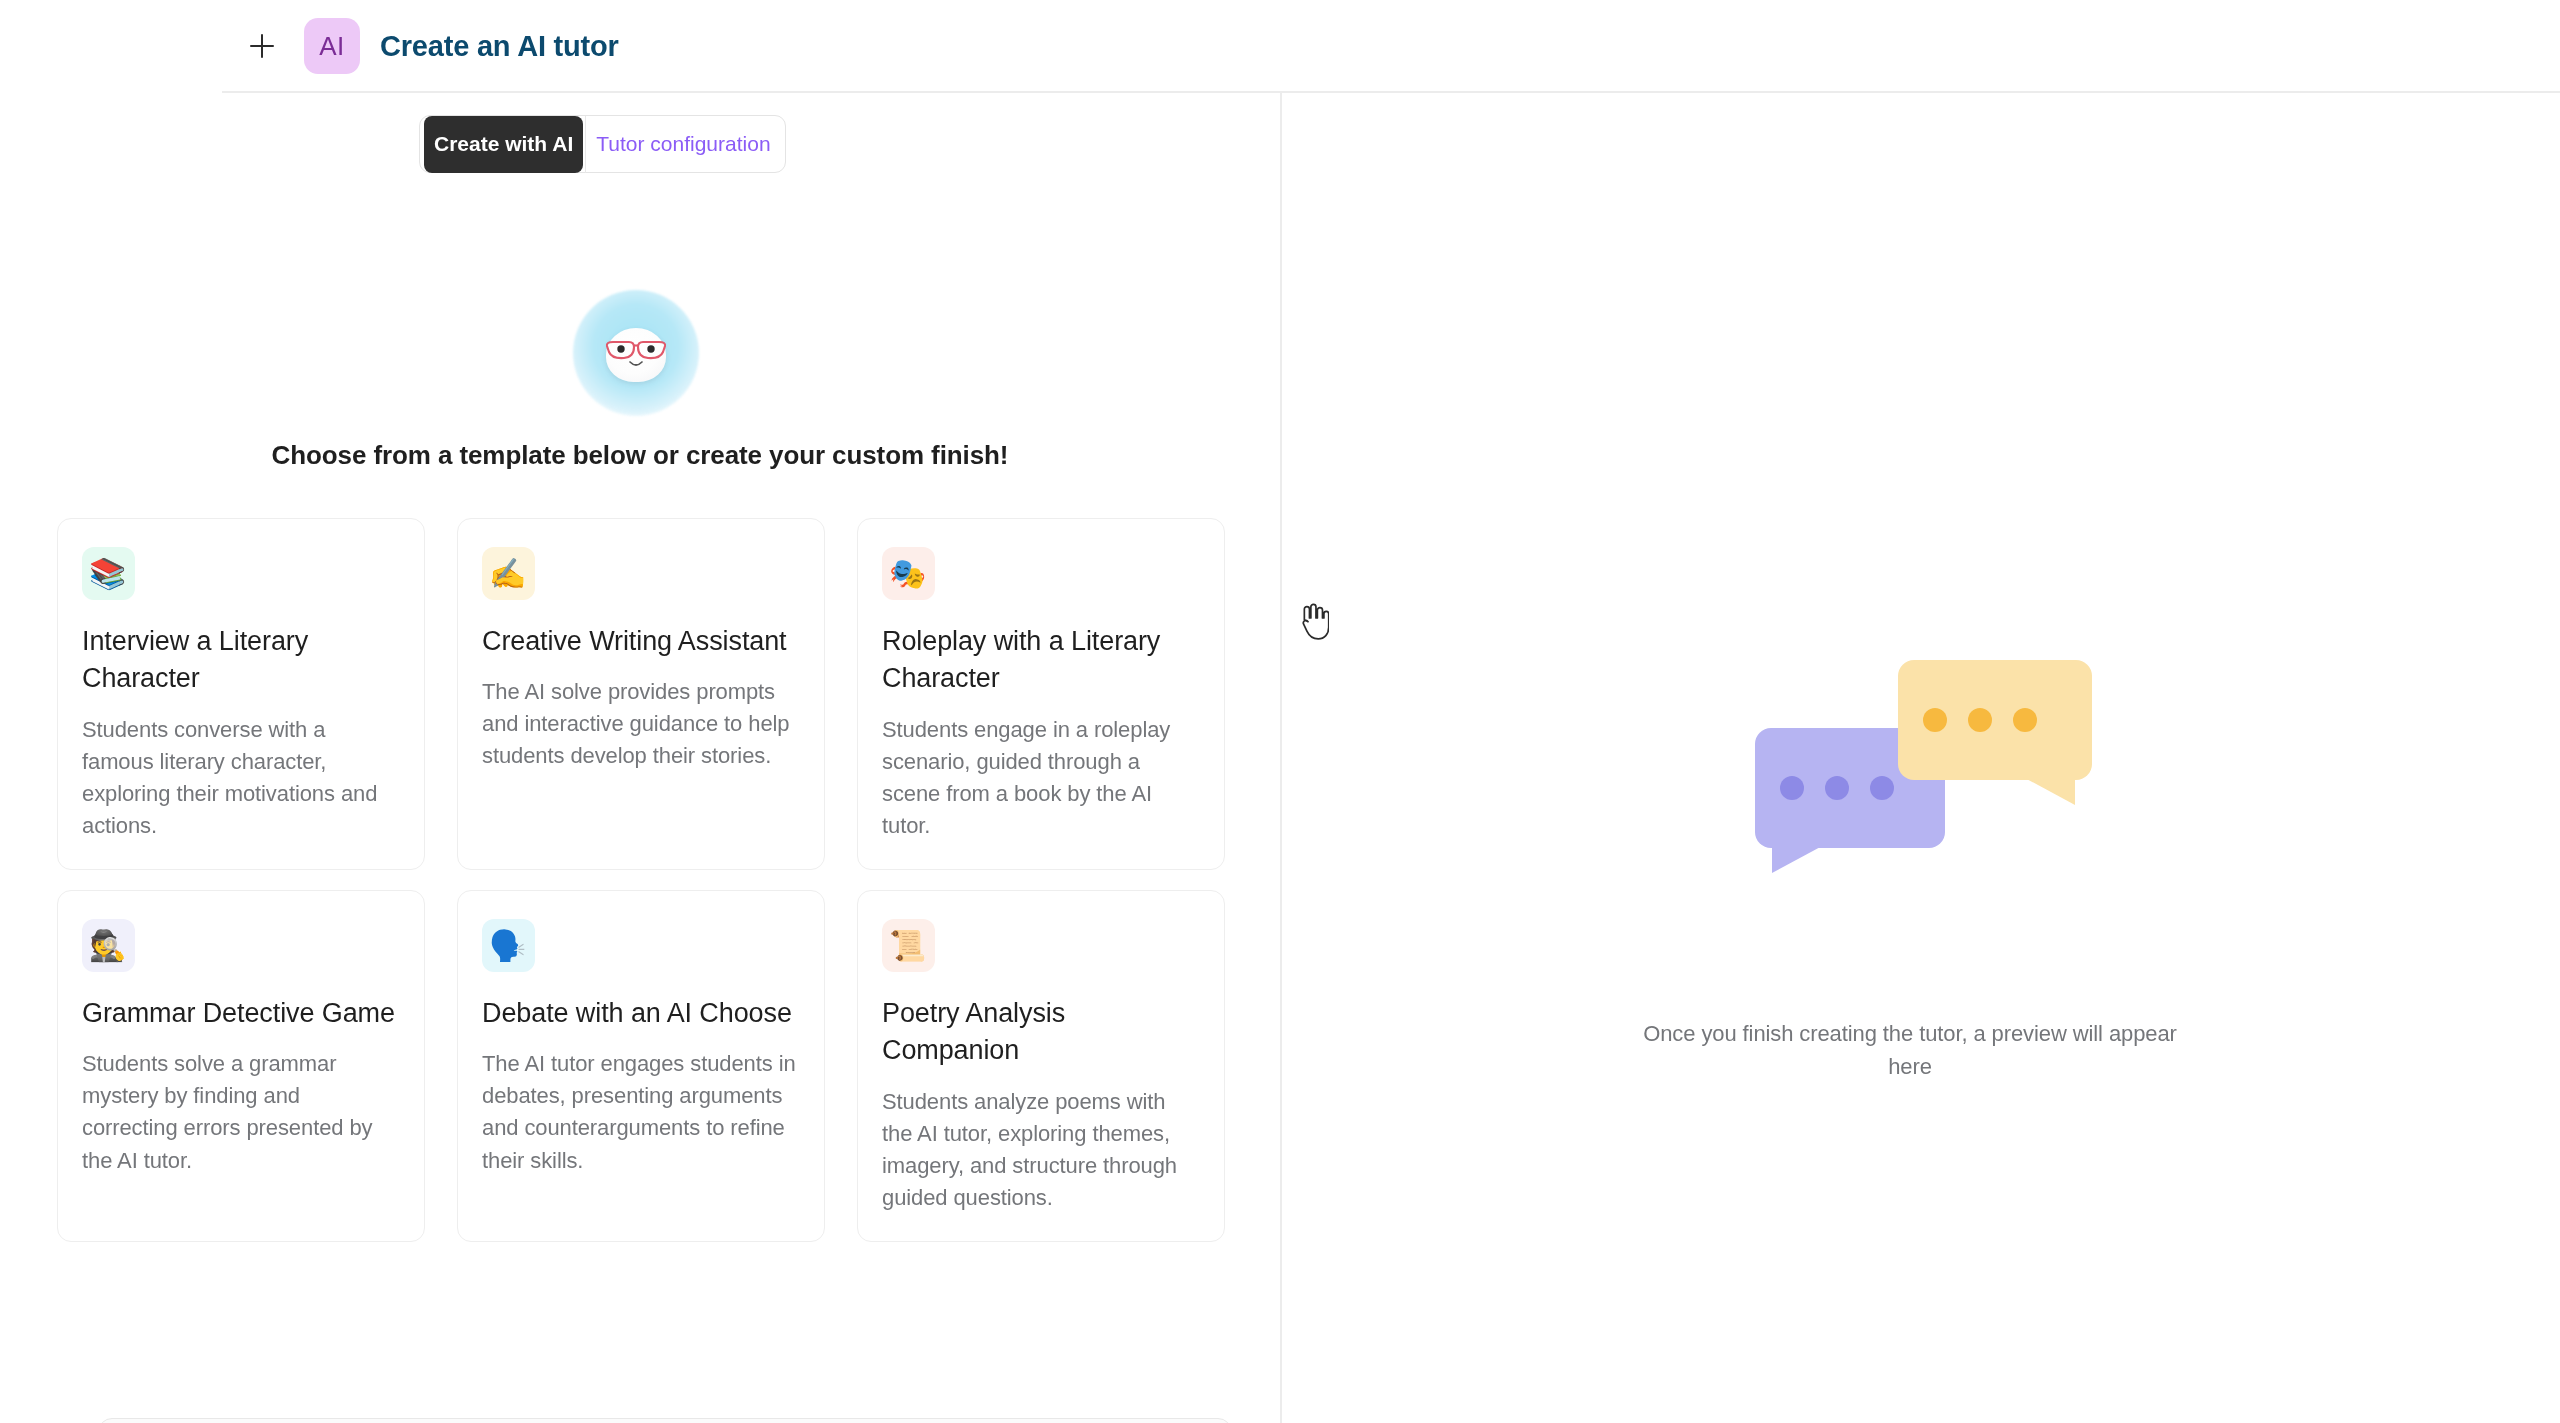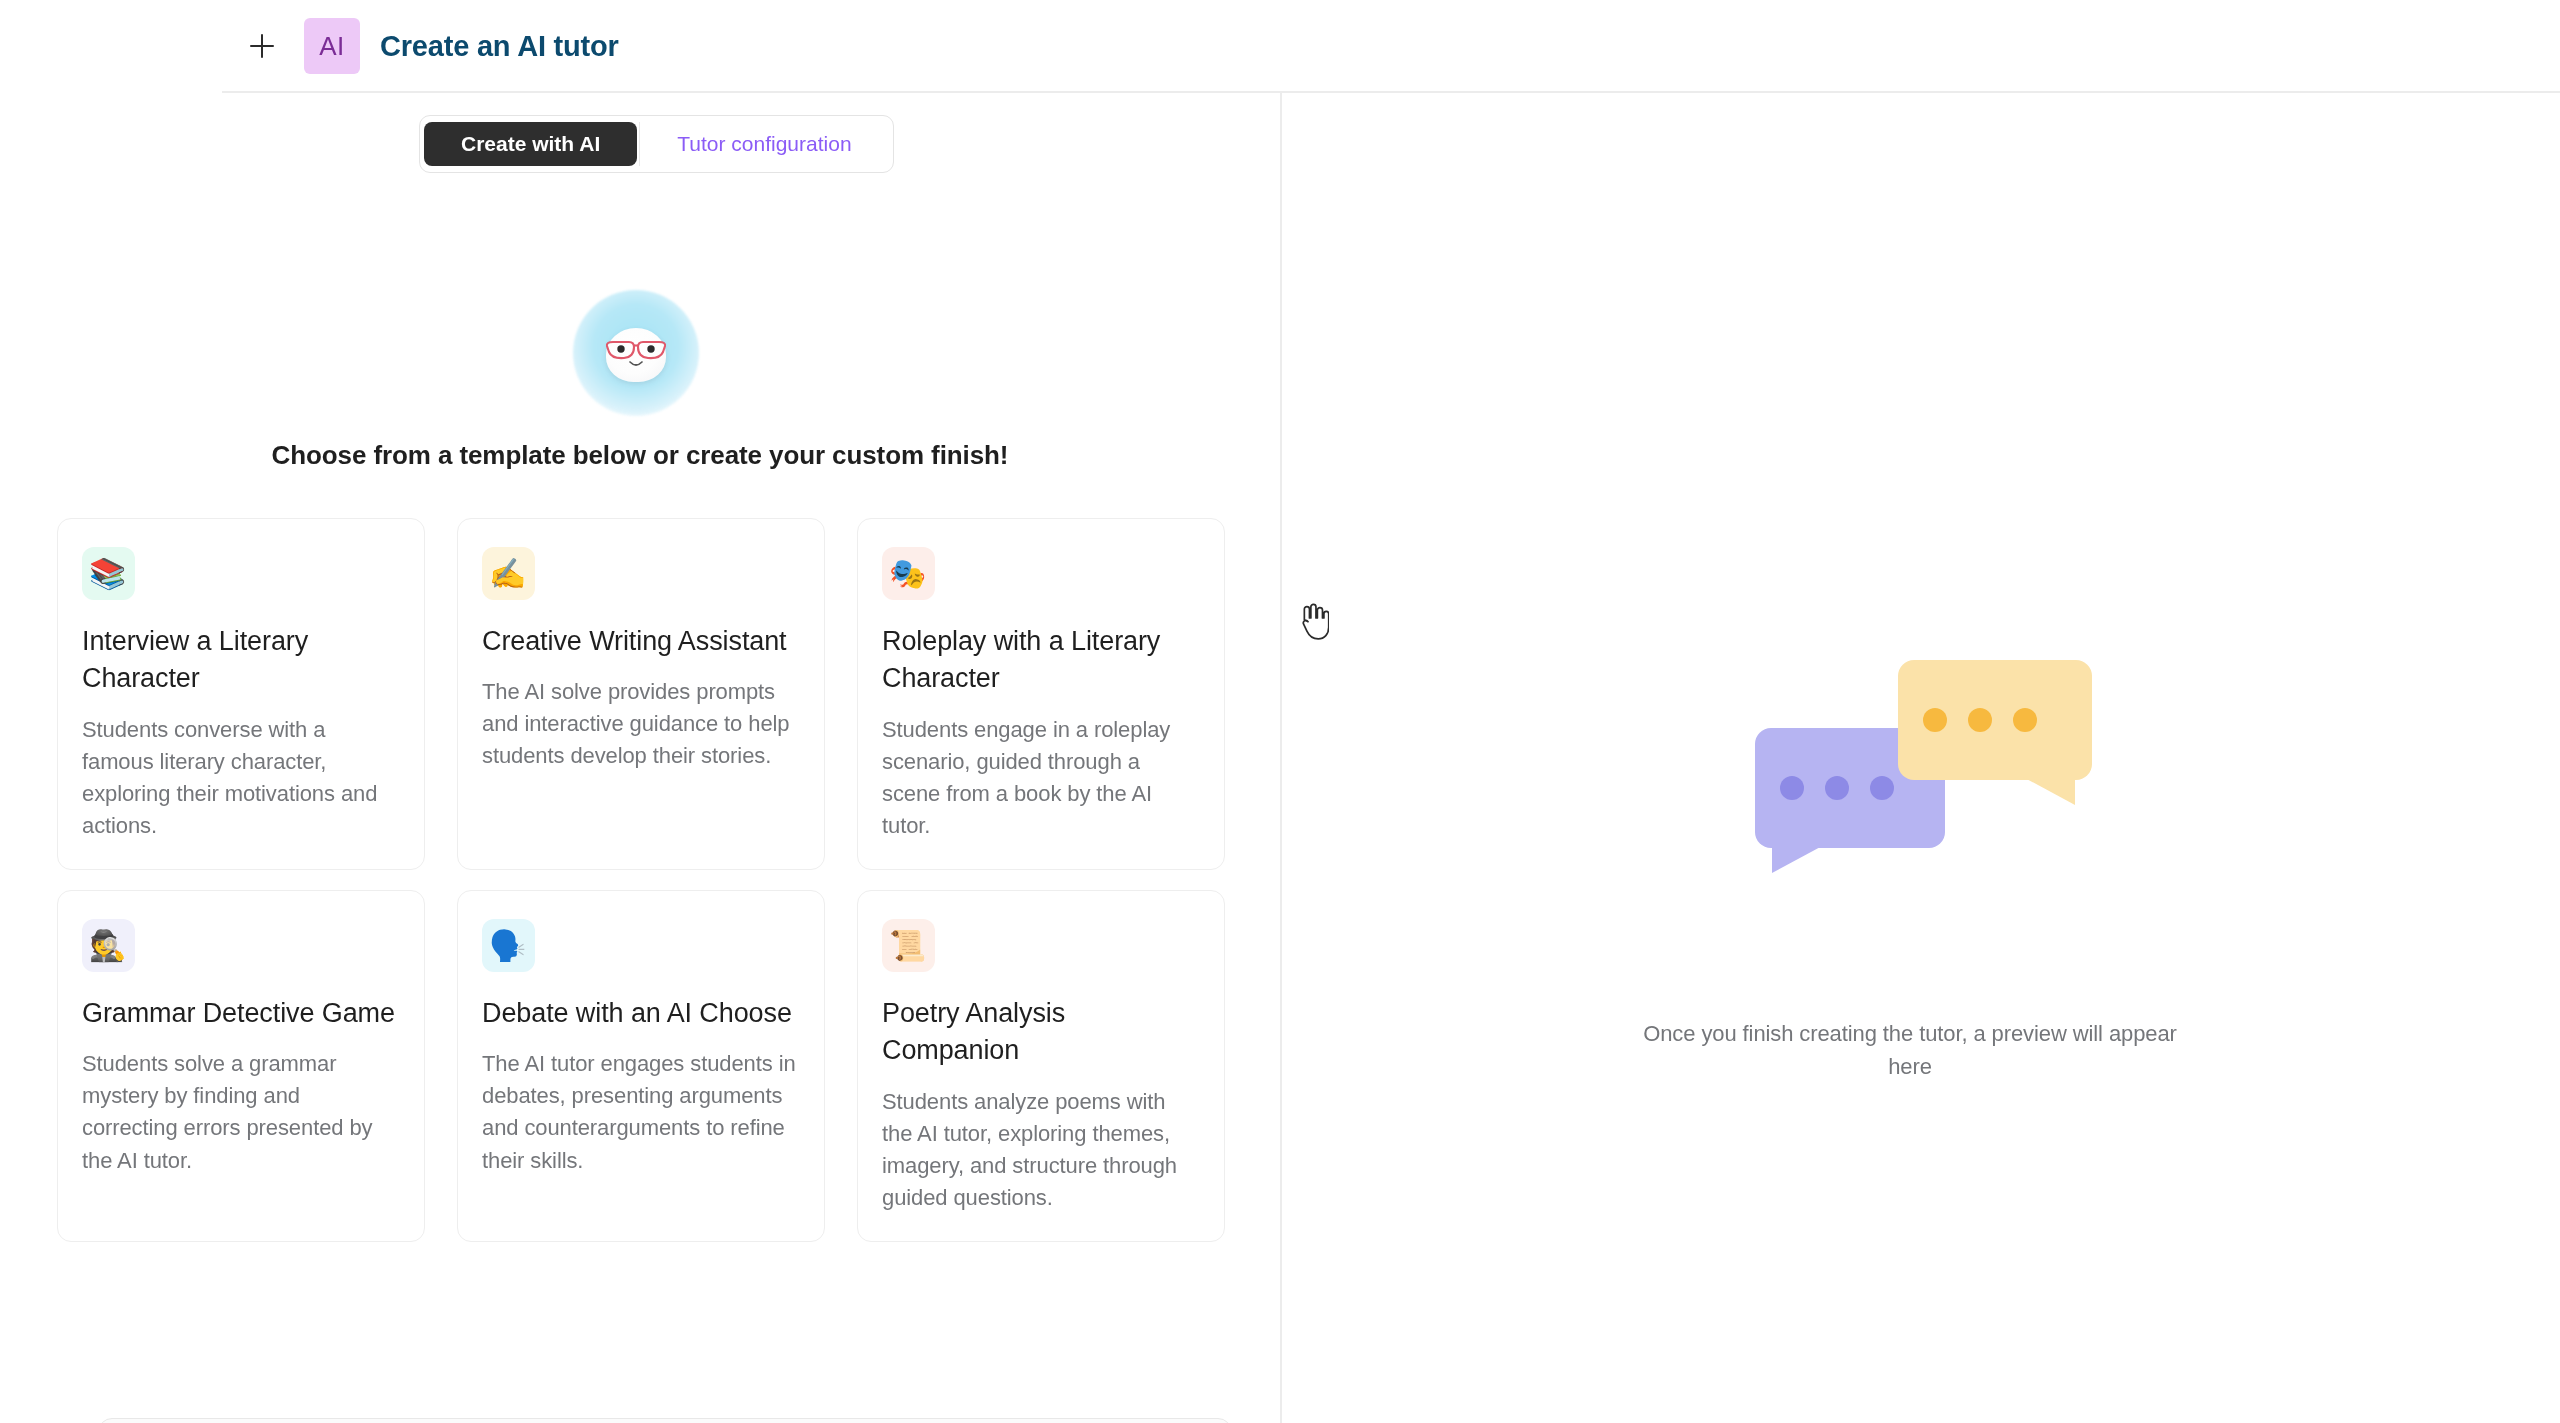--- a/index.html
+++ b/index.html
@@ -39,21 +39,21 @@
     width: 44px; height: 44px;
     display: flex; align-items: center; justify-content: center;
     cursor: pointer;
     color: #2b2b2b;
     flex: none;
   }
   .plus-btn svg { display:block; }
 
   .ai-badge {
     width: 56px; height: 56px;
-    border-radius: 6px;
+    border-radius: 14px;
     background: #edc9f7;
     display: flex; align-items: center; justify-content: center;
     font-size: 26px;
     font-weight: 500;
     color: #7b2d96;
     letter-spacing: .5px;
     flex: none;
   }
 
   .page-title {
@@ -99,23 +99,23 @@
     left: 419px; top: 115px;
     display: flex;
     align-items: center;
     background: #ffffff;
     border: 1.5px solid #e4e4e4;
     border-radius: 11px;
     padding: 4px;
     height: 58px;
   }
   .tab {
-    height: 44px;
+    height: 57px;
     display: flex; align-items: center; justify-content: center;
-    padding: 0 37px;
+    padding: 0 10px;
     font-size: 21px;
     border-radius: 8px;
     cursor: pointer;
     white-space: nowrap;
   }
   .tab.active {
     background: #2e2e2e;
     color: #ffffff;
     font-weight: 700;
   }

